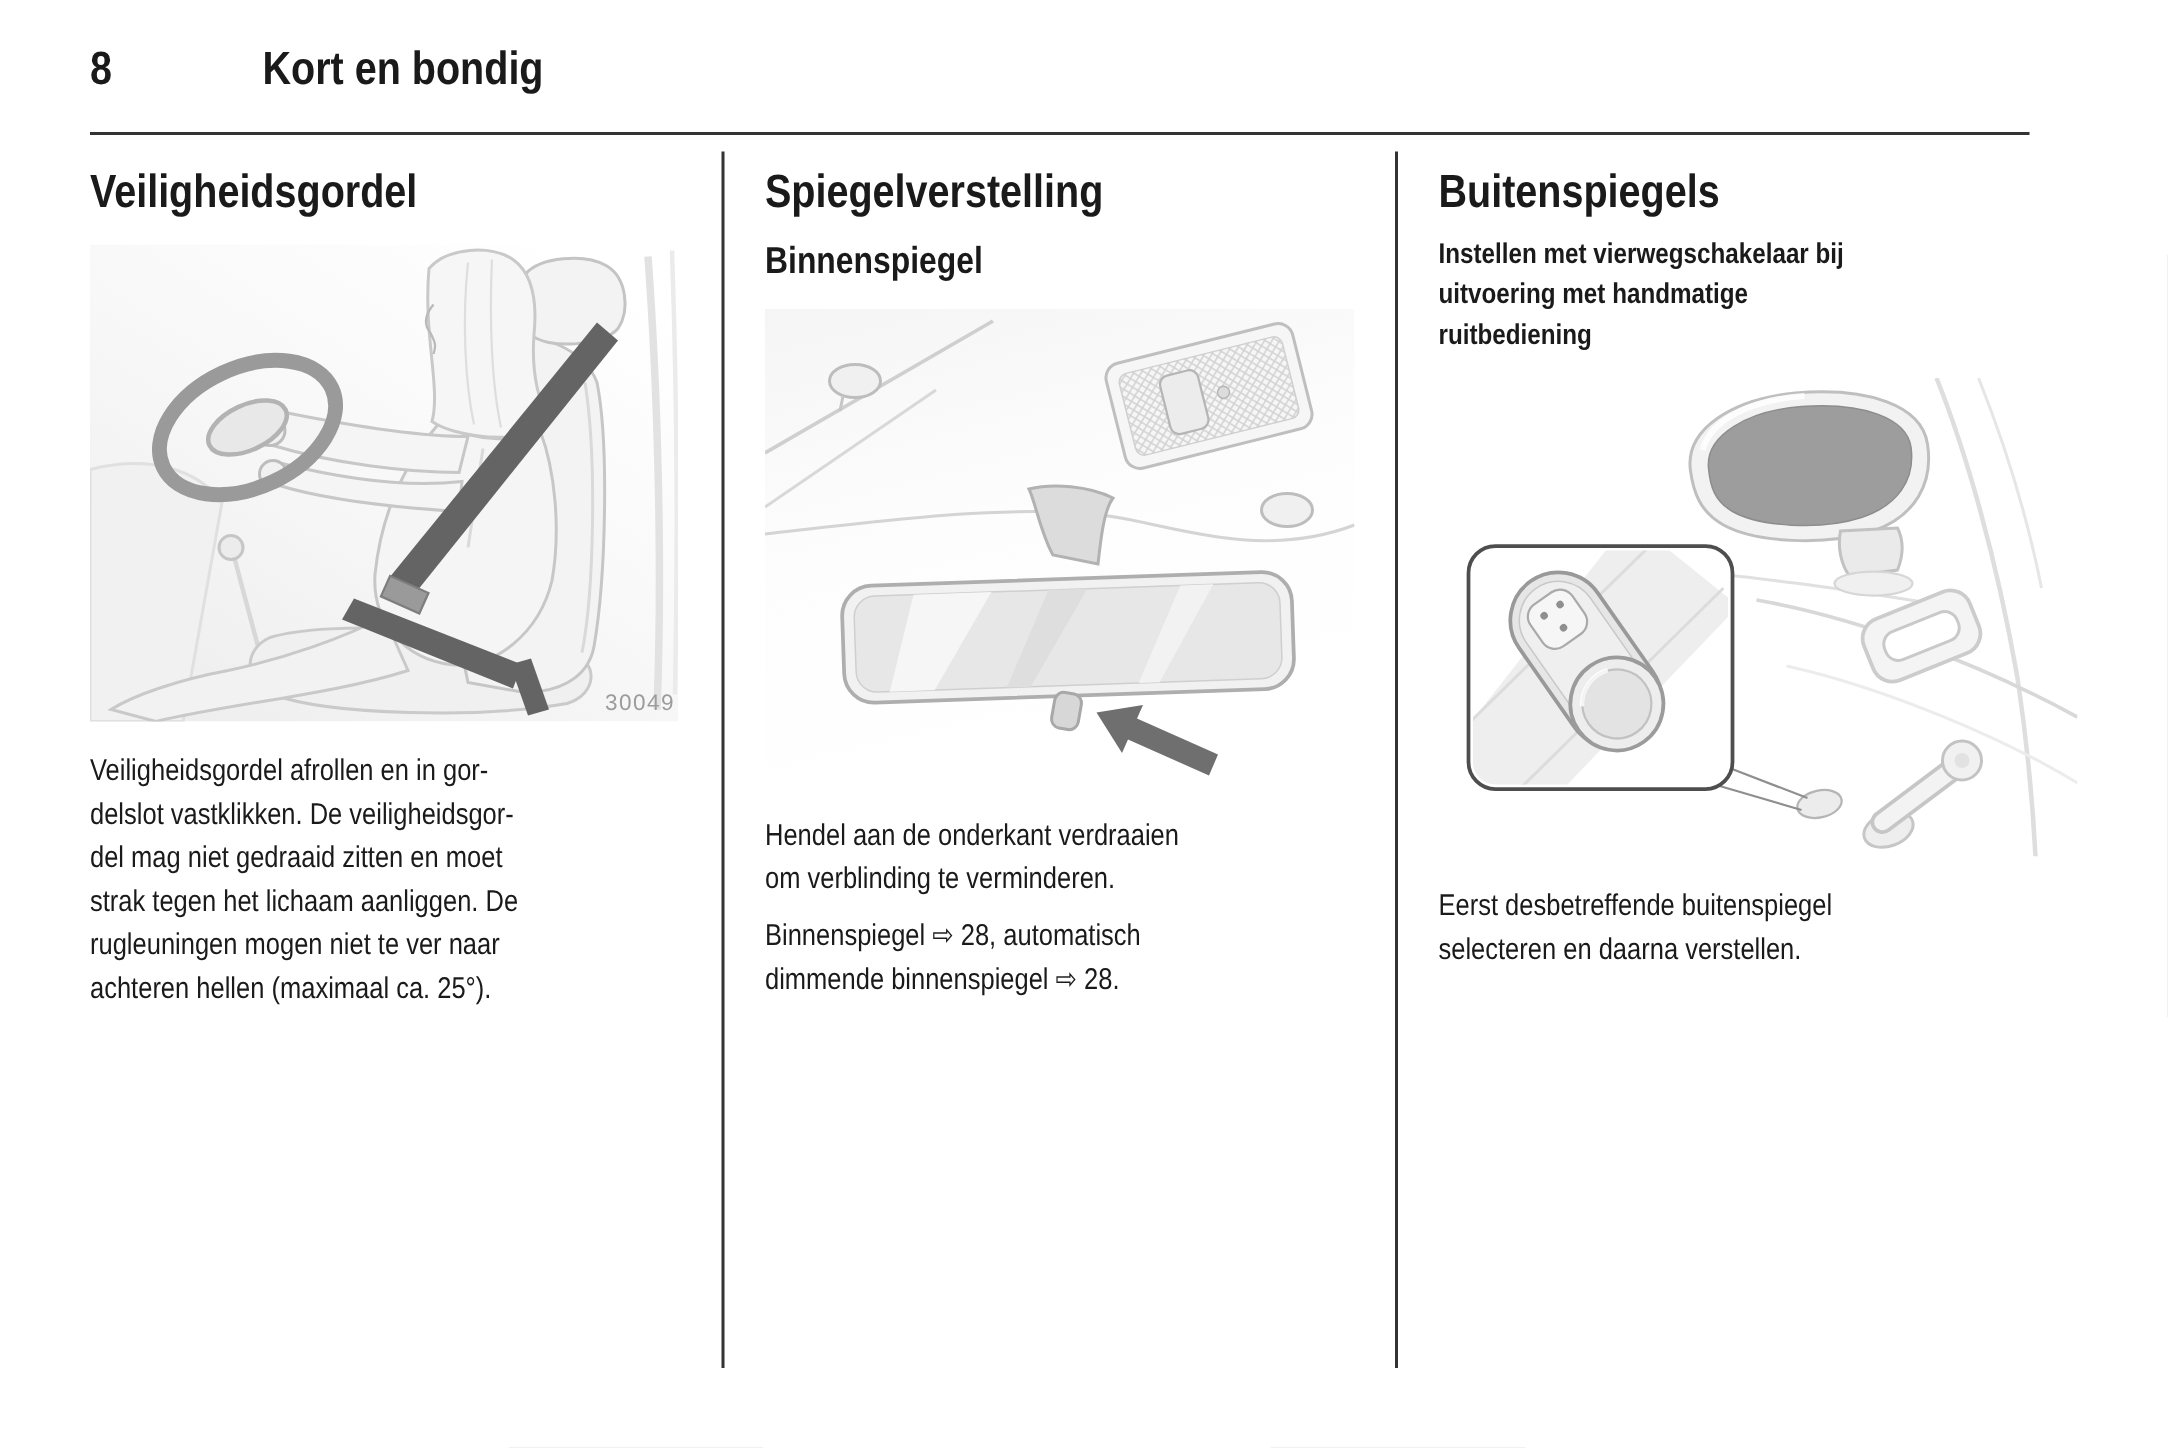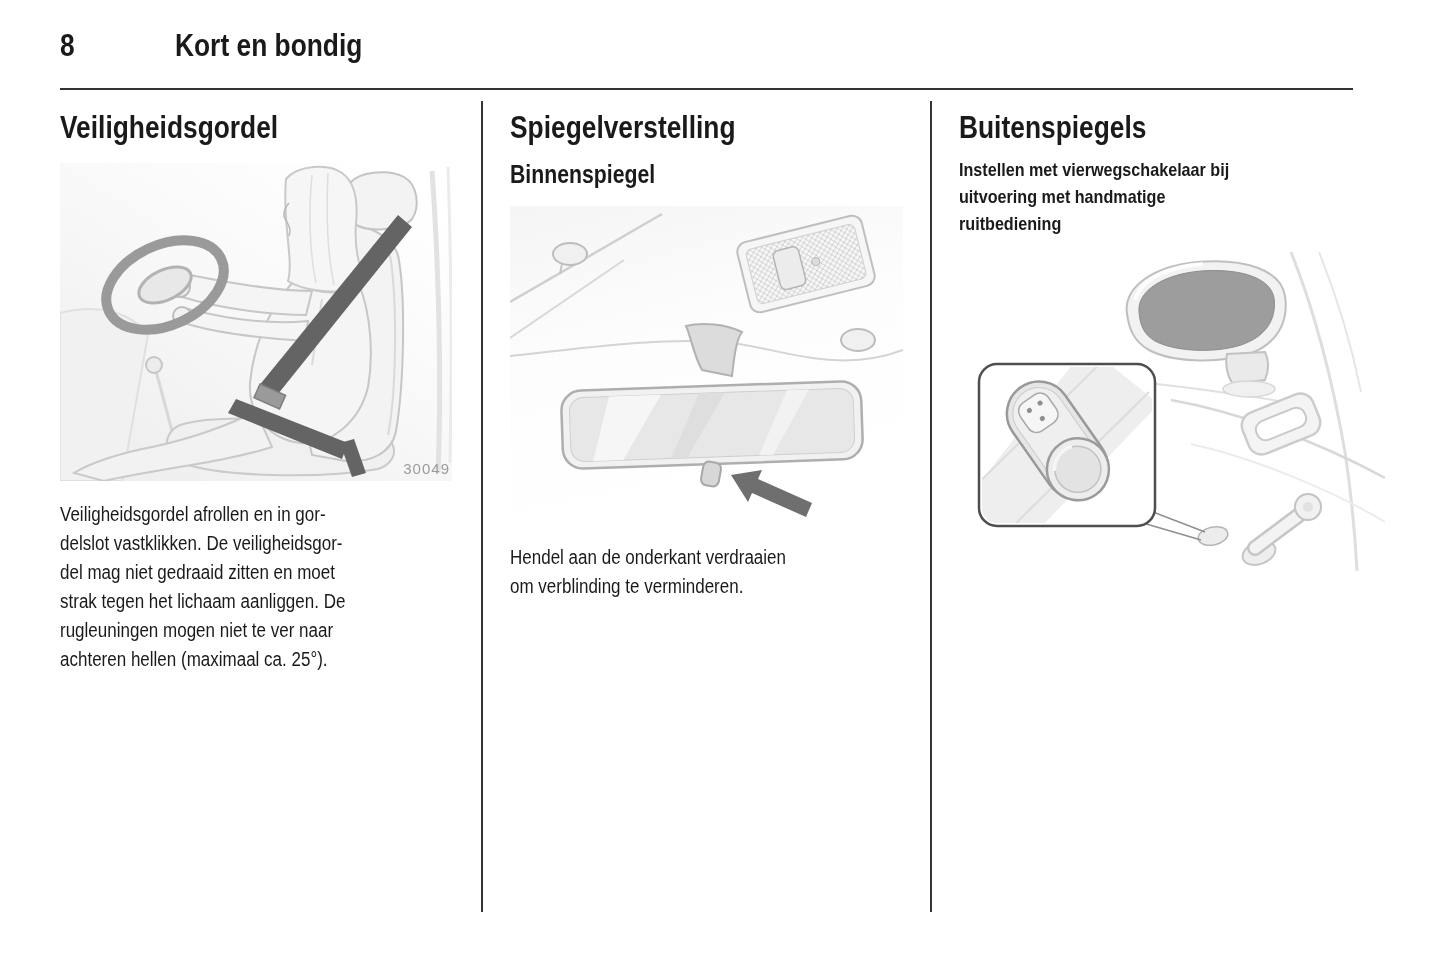--- a/index.html
+++ b/index.html
@@ -151,20 +151,24 @@
 
       <polygon points="221,269 252,264 248,273 302,297 296,311 242,287 238,296" fill="#6f6f6f"></polygon>
     </svg>
   </div>
 
   <div class="bodytext" style="left:510px; top:543px; width:400px;">
     <div class="para">
       <span class="line">Hendel aan de onderkant verdraaien</span>
       <span class="line">om verblinding te verminderen.</span>
     </div>
+    <div class="para">
+      <span class="line">Binnenspiegel ⇨ 28, automatisch</span>
+      <span class="line">dimmende binnenspiegel ⇨ 28.</span>
+    </div>
   </div>
 
   <div class="sec-h col3">Buitenspiegels</div>
   <div class="sub-h-block col3" style="top:156px;">
     <span class="line">Instellen met vierwegschakelaar bij</span>
     <span class="line">uitvoering met handmatige</span>
     <span class="line">ruitbediening</span>
   </div>
 
   <div class="fig" style="left:959px; top:252px; width:426px; height:319px;">
@@ -220,14 +224,20 @@
           <circle cx="7" cy="-50" r="2.5" fill="#8f8f8f"></circle>
           <circle cx="0" cy="-36" r="2.5" fill="#8f8f8f"></circle>
           <circle cx="0" cy="26" r="31" fill="#ededed" stroke="#9b9b9b" stroke-width="2.5"></circle>
           <circle cx="0" cy="26" r="23" fill="#e3e3e3" stroke="#c2c2c2" stroke-width="1.5"></circle>
           <path d="M-20,14 A24,24 0 0 1 8,4" stroke="#ffffff" stroke-width="3" fill="none" opacity="0.8"></path>
         </g>
       </g>
     </svg>
   </div>
 
+  <div class="bodytext" style="left:959px; top:590px; width:426px;">
+    <div class="para">
+      <span class="line">Eerst desbetreffende buitenspiegel</span>
+      <span class="line">selecteren en daarna verstellen.</span>
+    </div>
+  </div>
 
 </div>
 
 </body></html>

